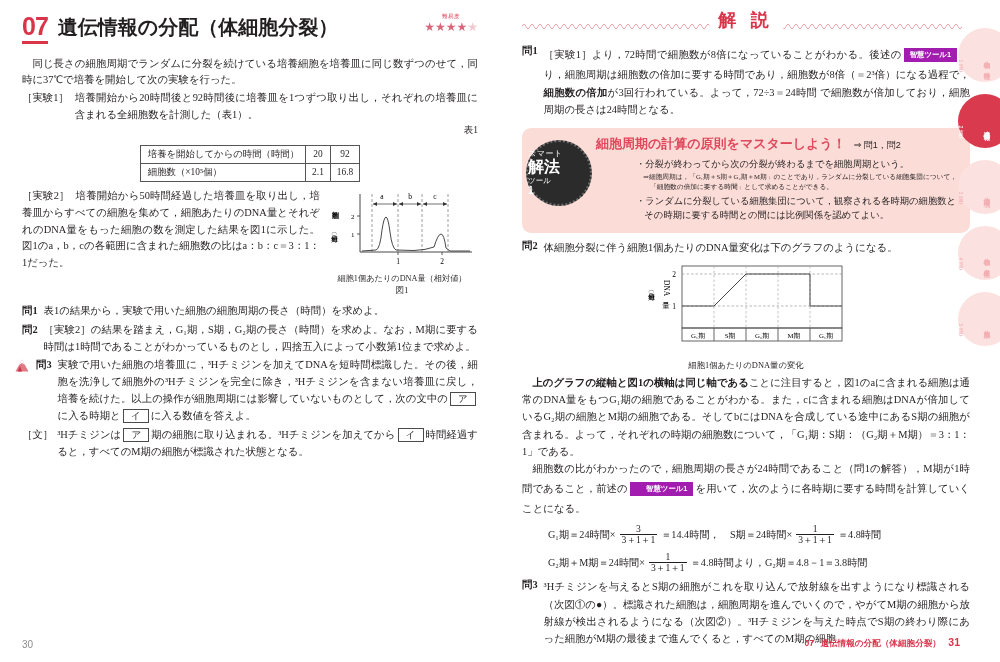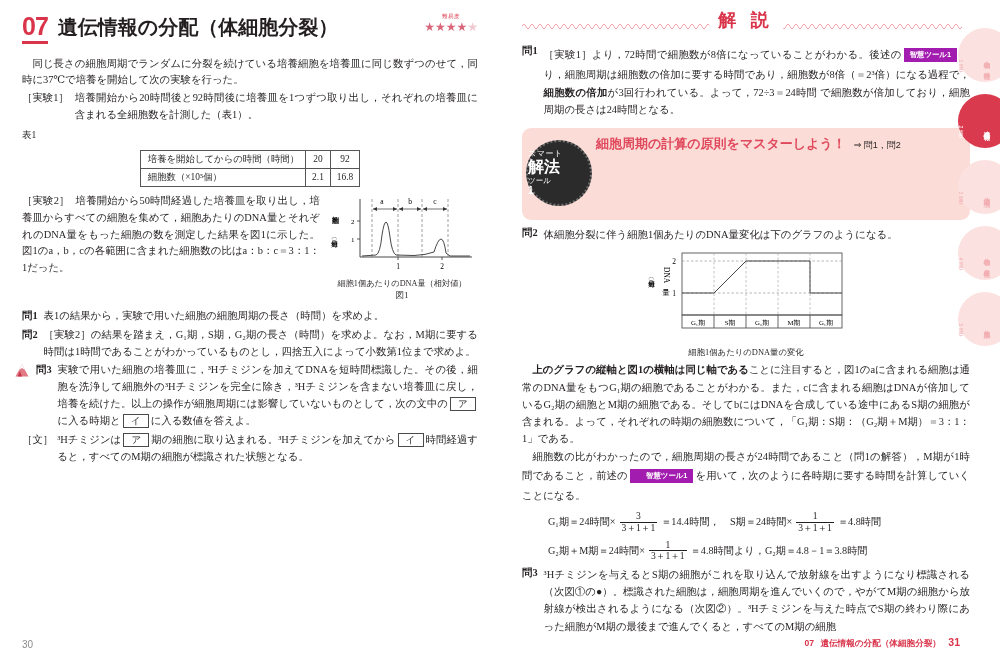--- a/index.html
+++ b/index.html
@@ -31,30 +31,30 @@
     margin-top:2px; letter-spacing:0px; color:#231f20;
   }
   .diff-wrap { position:absolute; right:0; top:0; text-align:center; }
   .diff-label { font-size:5.5px; color:#d9344a; letter-spacing:0.5px; line-height:1; }
   .stars { font-size:12px; letter-spacing:0px; line-height:1.1; margin-top:1px; }
   .star-on  { color:#d9667a; }
   .star-off { color:#f0c9ce; }
 
   
   .body-txt { font-size:10.4px; line-height:1.62; text-align:justify; }
-  .lead { margin-top:12px; text-indent:1em; }
+  .lead { margin-top:12px; text-indent:1em;font-family:Liberation Serif, serif; }
   .exp-block { display:flex; margin-top:1px; }
   .exp-label { white-space:nowrap; }
   .exp-body { }
   .q-block { display:flex; margin-top:2px; }
   .q-label { font-weight:bold; white-space:nowrap; margin-right:6px; }
   .q-body { text-indent:0; }
 
   
-  .tbl-cap { text-align:left; font-size:9.5px; margin-top:5px; }
+  .tbl-cap { text-align:right; font-size:9.5px; }
   table.t1 { border-collapse:collapse; margin:8px auto 0 auto; font-size:9.4px; }
   table.t1 td { border:1px solid #555; padding:2px 6px; text-align:center; }
   table.t1 td.hdr { text-align:left; padding-left:7px; }
 
   
   .exp2-wrap { display:flex; margin-top:6px; gap:6px; }
   .exp2-text { flex:1; }
   .fig1 { width:152px; flex:none; margin-top:2px; }
   .fig-cap { text-align:center; font-size:8.2px; margin-top:1px; }
   .fig-num { text-align:center; font-size:8.6px; margin-top:1px; }
@@ -299,20 +299,25 @@
     </div>
 
     <div class="tool-panel">
       <div class="tool-seal">
         <span class="seal-top">スマート</span>
         <span class="seal-mid">解法</span>
         <span class="seal-sub">ツール</span>
         <span class="seal-no">1</span>
       </div>
       <div class="tool-title"><span>細胞周期の計算の原則をマスターしよう！</span><span class="tool-arrow">⇒ 問1，問2</span></div>
+      <ul class="tool-list">
+        <li>・分裂が終わってから次の分裂が終わるまでを細胞周期という。</li>
+        <li class="sub">⇒細胞周期は，「G₁期＋S期＋G₂期＋M期」のことであり，ランダムに分裂している細胞集団について，「細胞数の倍加に要する時間」として求めることができる。</li>
+        <li>・ランダムに分裂している細胞集団について，観察される各時期の細胞数とその時期に要する時間との間には比例関係を認めてよい。</li>
+      </ul>
     </div>
 
     <div class="ans-block">
       <span class="ans-label">問2</span>
       <span class="ans-body">体細胞分裂に伴う細胞1個あたりのDNA量変化は下のグラフのようになる。</span>
     </div>
 
     <div class="g2-wrap">
       <svg width="212" height="92" viewBox="0 0 212 92">
         <text x="12" y="26" font-size="6.5" font-family="Liberation Serif, serif" writing-mode="tb">（相対値）</text>

